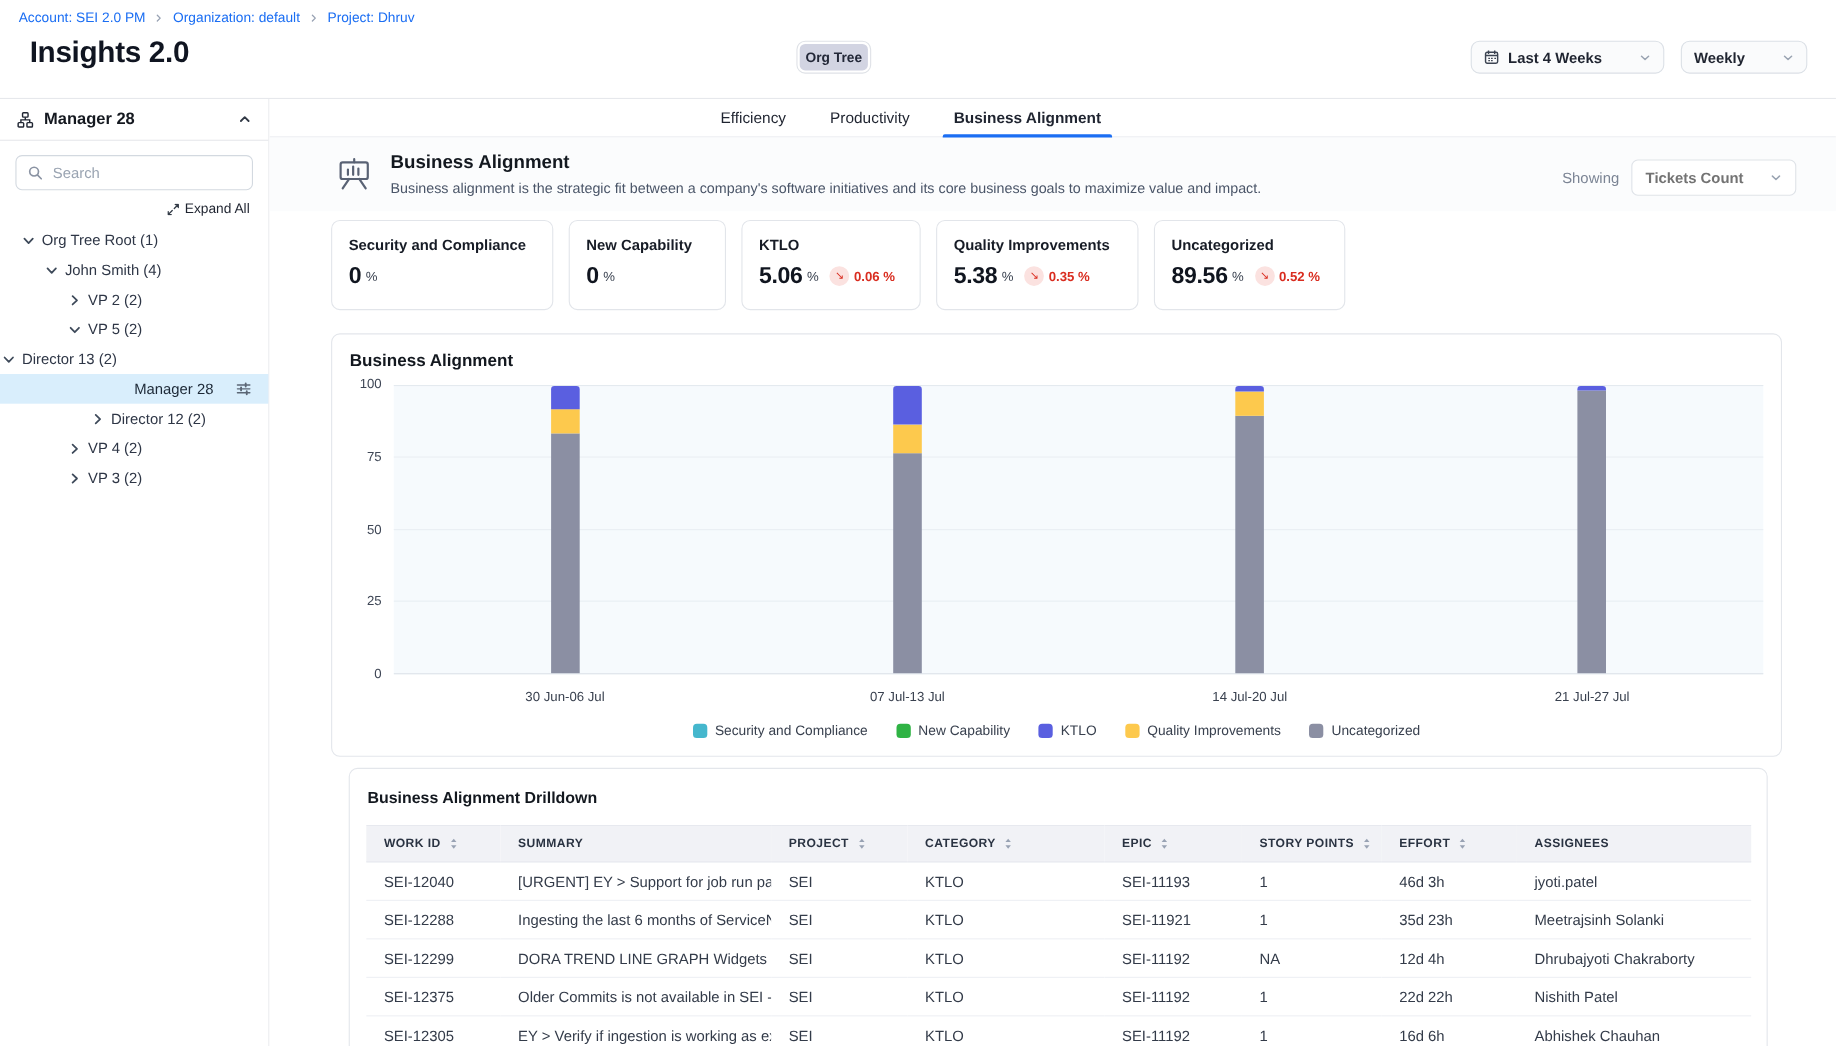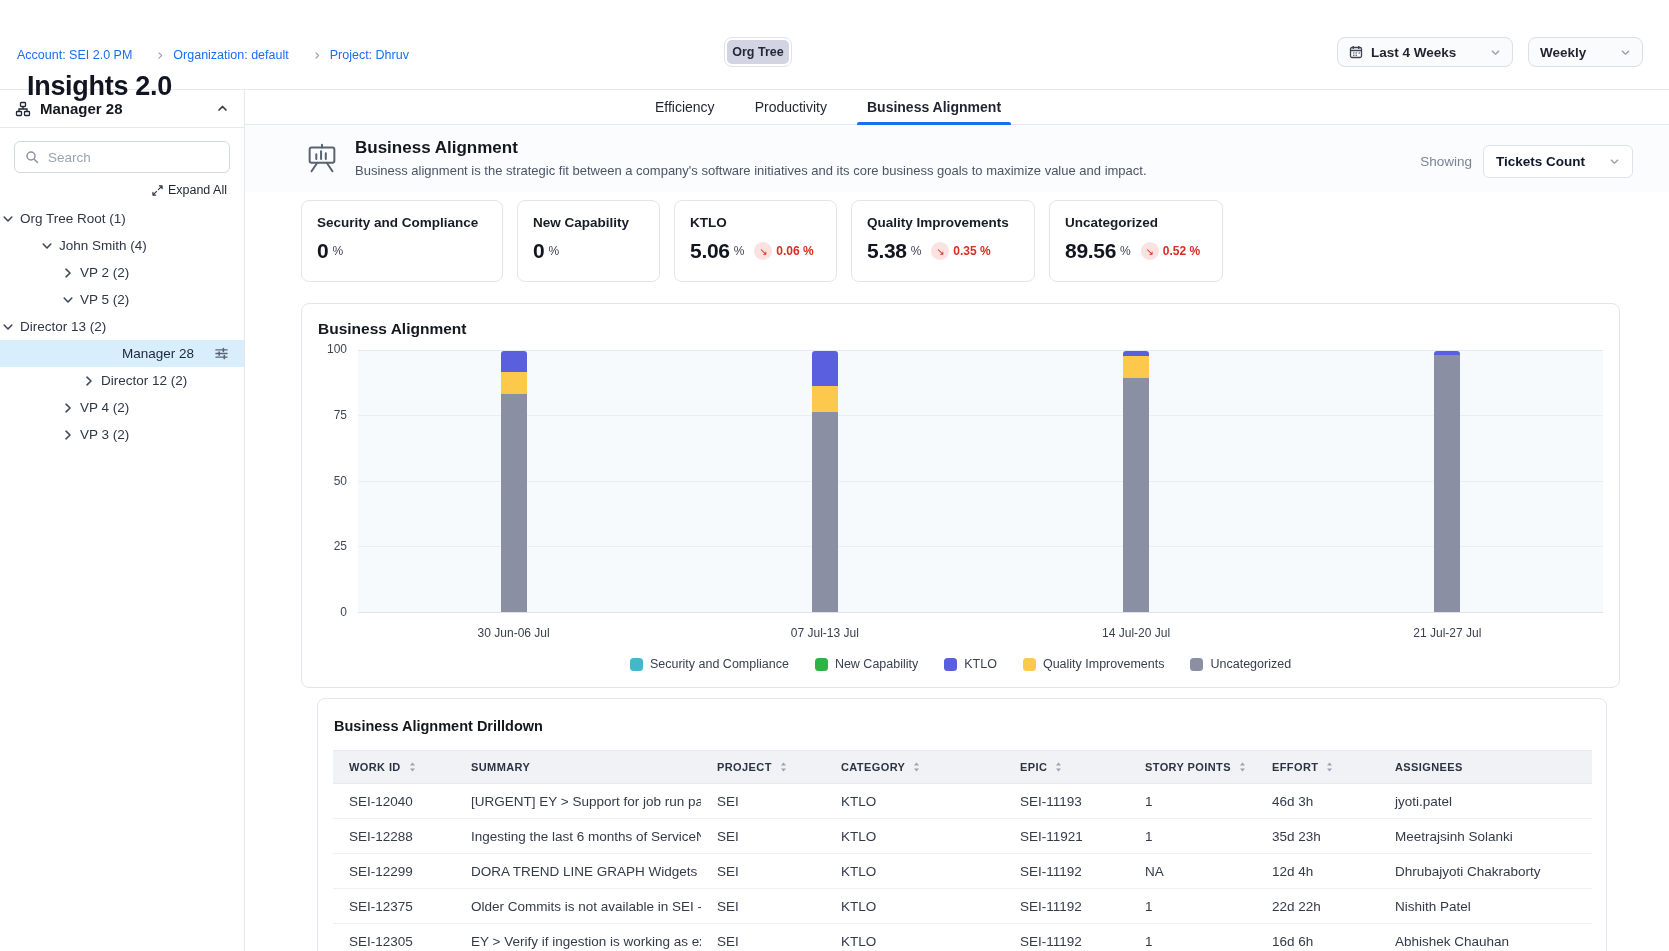--- a/index.html
+++ b/index.html
@@ -6,21 +6,21 @@
     --accent:#1b6ef3; --negative:#d92d20; --negative-bg:#fbe2e0; --selected-bg:#d9eefc;
   }
   *{margin:0;padding:0;box-sizing:border-box;}
   html,body{width:1669px;height:951px;overflow:hidden;}
   body{font-family:"Liberation Sans",sans-serif;background:#fff;color:#1c2430;position:relative;}
   svg{display:block;}
 
   
   .topbar{height:90px;border-bottom:1px solid #e6e8ec;position:relative;padding:9px 24px 0 17px;}
   .breadcrumb{display:flex;align-items:center;gap:8px;font-size:12.5px;}
-  .crumb{display:flex;align-items:center;gap:24px;margin-top:39px;}
+  .crumb{display:flex;align-items:center;gap:8px;}
   .crumb-link{color:var(--accent);font-weight:500;cursor:pointer;}
   .page-title{font-size:27px;font-weight:800;margin:9px 0 0 10px;letter-spacing:-0.3px;color:#101521;}
   .org-seg{position:absolute;left:724px;top:37px;width:68px;height:30px;border:1px solid #dfe2e7;border-radius:8px;background:#fff;display:flex;padding:2px;cursor:pointer;}
   .org-seg-inner{flex:1;background:#d2d4e2;border-radius:5px;display:flex;align-items:center;justify-content:center;font-size:12.5px;font-weight:600;color:#232838;}
   .top-controls{position:absolute;right:26px;top:37px;display:flex;gap:15px;}
   .select{height:30px;border:1px solid #dbe0e6;border-radius:8px;background:#fafbfc;display:flex;align-items:center;gap:8px;padding:0 11px;font-size:13.5px;font-weight:600;color:#1f2430;cursor:pointer;}
   .select .chev{margin-left:auto;}
   .select.date{width:176px;}
   .select.weekly{width:115px;text-align:right;}
 
@@ -51,21 +51,21 @@
   .tab.active{font-weight:700;}
   .tab.active::after{content:"";position:absolute;left:-8px;right:-8px;bottom:-1px;height:3px;background:var(--accent);border-radius:2px 2px 0 0;}
 
   
   .section-head{display:flex;align-items:flex-start;padding:13px 36px 0 58px;background:#fbfcfd;height:67px;}
   .sect-icon{margin-right:14px;margin-top:1px;}
   .sect-title{font-size:17px;font-weight:700;color:#13181f;}
   .sect-desc{font-size:13px;color:#4a5568;margin-top:5px;}
   .showing{margin-left:auto;display:flex;align-items:center;gap:11px;margin-top:7px;}
   .showing-label{font-size:13.5px;color:#7b8494;}
-  .showing-select{height:33px;min-width:137px;border:1px solid #dfe3e8;border-radius:6px;background:#fff;display:flex;align-items:center;gap:24px;padding:0 12px;font-size:13.5px;font-weight:600;color:#0f172a;cursor:pointer;}
+  .showing-select{height:33px;min-width:137px;border:1px solid #dfe3e8;border-radius:6px;background:#fff;display:flex;align-items:center;gap:24px;padding:0 12px;font-size:13.5px;font-weight:600;color:#737373;cursor:pointer;}
   .showing-select .chev{margin-left:auto;}
 
   
   .cards-row{display:flex;gap:14px;margin:8px 0 0 56px;}
   .card{border:1px solid #e2e5ea;border-radius:8px;padding:14px 15px;background:#fff;height:82px;}
   .card:nth-child(1){width:202px;}
   .card:nth-child(2){width:143px;}
   .card:nth-child(3){width:163px;}
   .card:nth-child(4){width:184px;}
   .card:nth-child(5){width:174px;}
@@ -184,21 +184,21 @@
     </div>
 
     <div class="expand-row">
       <svg width="11" height="11" viewBox="0 0 12 12" fill="none" stroke="#323a46" stroke-width="1.3" stroke-linecap="round" stroke-linejoin="round">
           <path d="M7 5l4-4M11 4V1H8M5 7l-4 4M1 8v3h3"></path>
         </svg>
       <span>Expand All</span>
     </div>
 
     <div class="tree">
-        <div class="tree-item" style="">
+        <div class="tree-item" style="padding-left: 18px;">
     <span class="chev-slot">
       <svg class="tree-chev down" width="12" height="12" viewBox="0 0 12 12">
               <path d="M4 2.2L8 6l-4 3.8" fill="none" stroke="#3e4a5a" stroke-width="1.6" stroke-linecap="round" stroke-linejoin="round"></path>
             </svg>
     </span>
     <span>Org Tree Root (1)</span>
 
   </div>
         <div class="tree-item" style="padding-left: 39px;">
     <span class="chev-slot">

